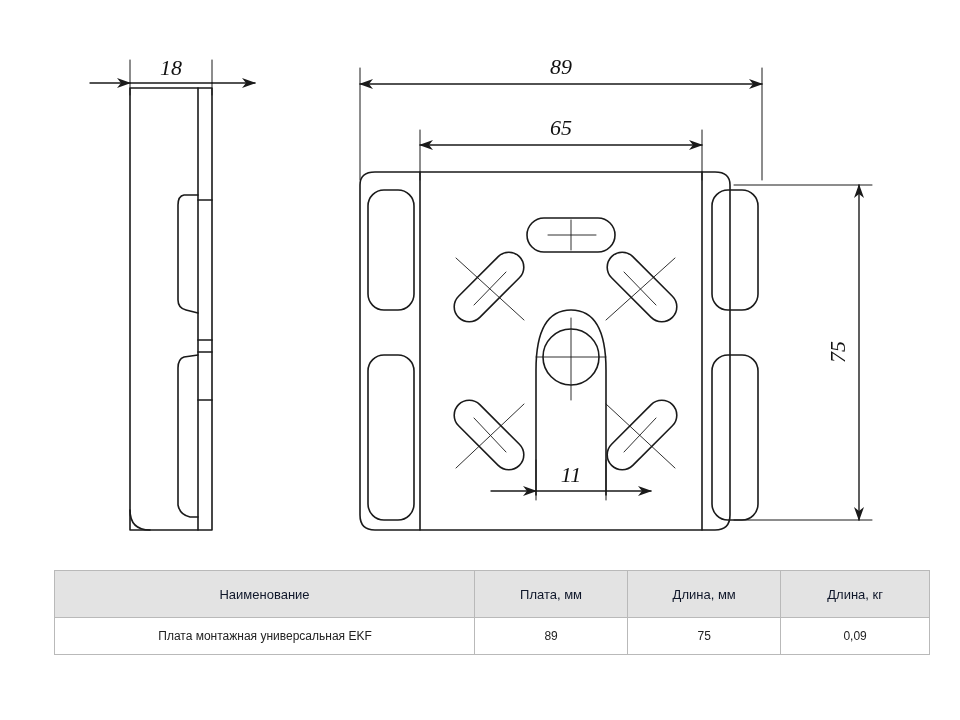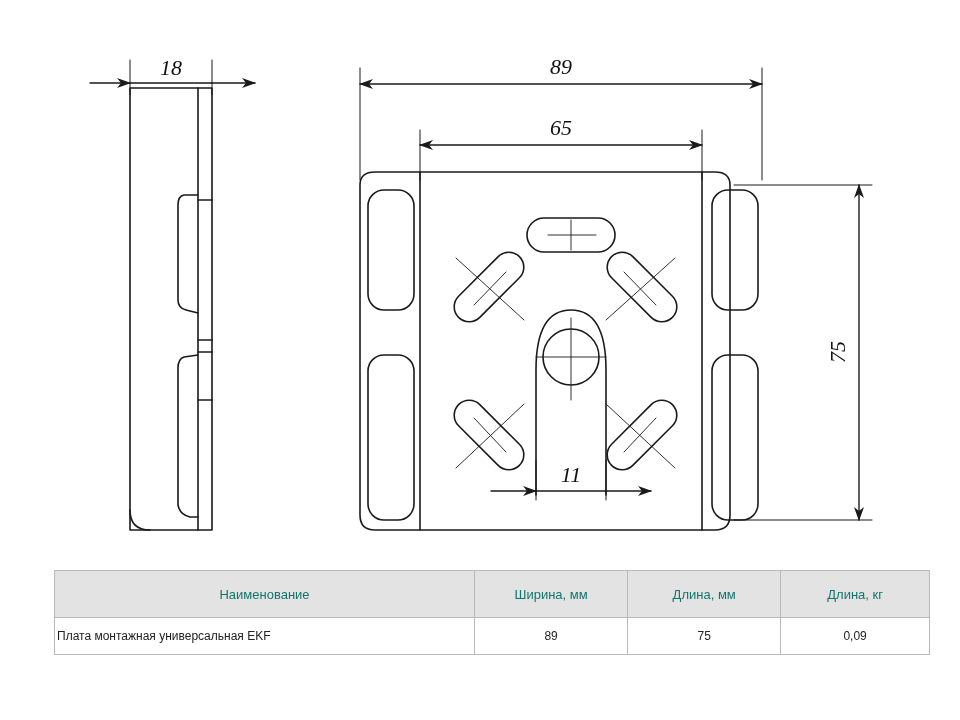--- a/index.html
+++ b/index.html
@@ -32,35 +32,35 @@
     left: 42px;
     top: 570px;
     width: 876px;
     border-collapse: collapse;
     font-size: 12.5px;
   }
   .spec-table th {
     background: #e3e3e3;
     border: 1px solid #b9b9b9;
     font-weight: normal;
-    color: #0f766e;
+    color: #0f172a;
     height: 44px;
     text-align: center;
     font-size: 13px;
   }
   .spec-table td {
     border: 1px solid #b9b9b9;
     height: 34px;
     text-align: center;
     color: #222;
     font-size: 12px;
     background: #ffffff;
   }
   .spec-table td.name-cell {
-    text-align: left;
+    text-align: center;
     padding-left: 2px;
   }
   .col-name { width: 48%; }
   .col-len  { width: 17.5%; }
   .col-wid  { width: 17.5%; }
   .col-mass { width: 17%; }
 
   .dim-label {
     font-family: "Liberation Serif", serif;
     font-style: italic;
@@ -191,21 +191,21 @@
         <text class="dim-label" x="559" y="482" text-anchor="middle" stroke="none">11</text>
       </g>
 
     </g>
   </svg>
 
   <table class="spec-table">
     <thead>
       <tr>
         <th class="col-name">Наименование</th>
-        <th class="col-len">Ширина, мм</th>
+        <th class="col-len">Плата, мм</th>
         <th class="col-wid">Длина, мм</th>
         <th class="col-mass">Длина, кг</th>
       </tr>
     </thead>
     <tbody>
       <tr>
         <td class="name-cell">Плата монтажная универсальная EKF</td>
         <td>89</td>
         <td>75</td>
         <td>0,09</td>

